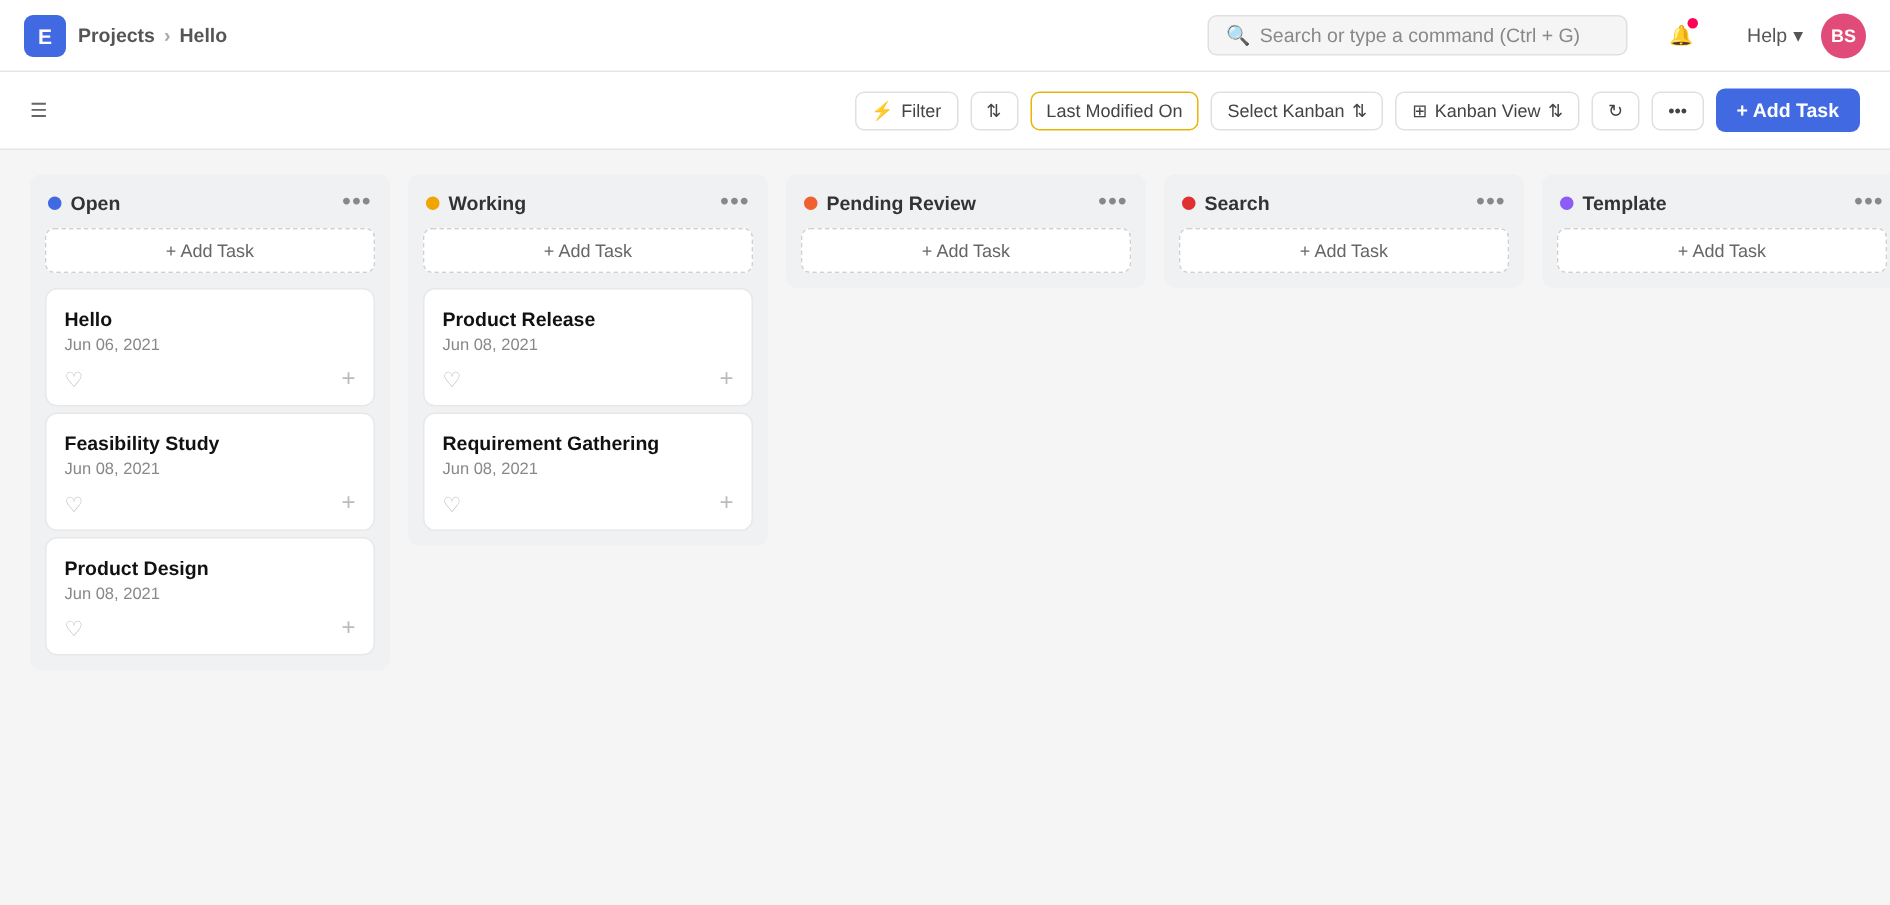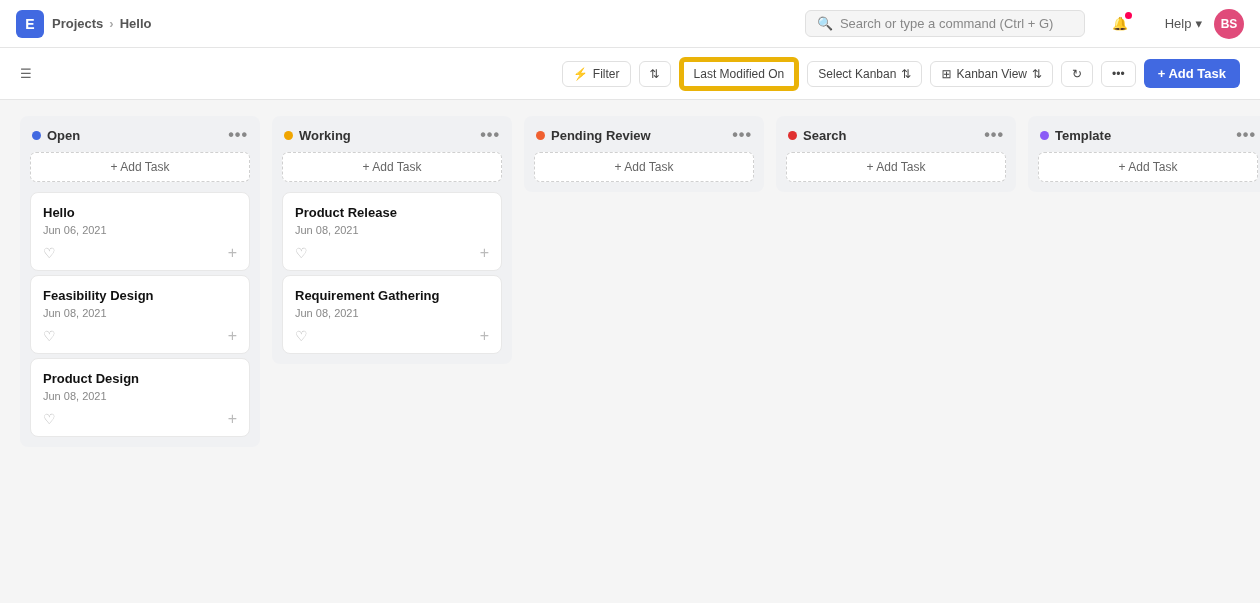--- a/index.html
+++ b/index.html
@@ -52,21 +52,21 @@
     .menu-icon { cursor: pointer; color: #666; margin-right: 4px; }
     .page-title { font-size: 18px; font-weight: 700; color: #111; }
     .header-actions { display: flex; align-items: center; gap: 8px; margin-left: auto; }
     .btn-filter, .btn-sort, .btn-select-kanban, .btn-kanban-view, .btn-refresh, .btn-more {
       display: flex; align-items: center; gap: 5px;
       border: 1px solid #e0e0e0; border-radius: 6px; padding: 5px 10px;
       background: #fff; cursor: pointer; font-size: 12px; color: #444;
     }
     .btn-last-modified {
       display: flex; align-items: center; gap: 5px;
-      border: 5px solid #eab308; border-radius: 6px; padding: 5px 10px;
+      border: 1px solid #eab308; border-radius: 6px; padding: 5px 10px;
       background: #fff; cursor: pointer; font-size: 12px; color: #444;
     }
     .btn-add-task {
       display: flex; align-items: center; gap: 5px;
       background: #4169e1; color: #fff; border: none; border-radius: 6px;
       padding: 7px 14px; font-size: 13px; font-weight: 600; cursor: pointer;
     }
 
     
     .board {
@@ -181,21 +181,21 @@
       <div class="cards-list">
         <div class="card">
           <div class="card-title">Hello</div>
           <div class="card-date">Jun 06, 2021</div>
           <div class="card-footer">
             <span class="card-like">♡</span>
             <span class="card-add">+</span>
           </div>
         </div>
         <div class="card">
-          <div class="card-title">Feasibility Design</div>
+          <div class="card-title">Feasibility Study</div>
           <div class="card-date">Jun 08, 2021</div>
           <div class="card-footer">
             <span class="card-like">♡</span>
             <span class="card-add">+</span>
           </div>
         </div>
         <div class="card">
           <div class="card-title">Product Design</div>
           <div class="card-date">Jun 08, 2021</div>
           <div class="card-footer">

